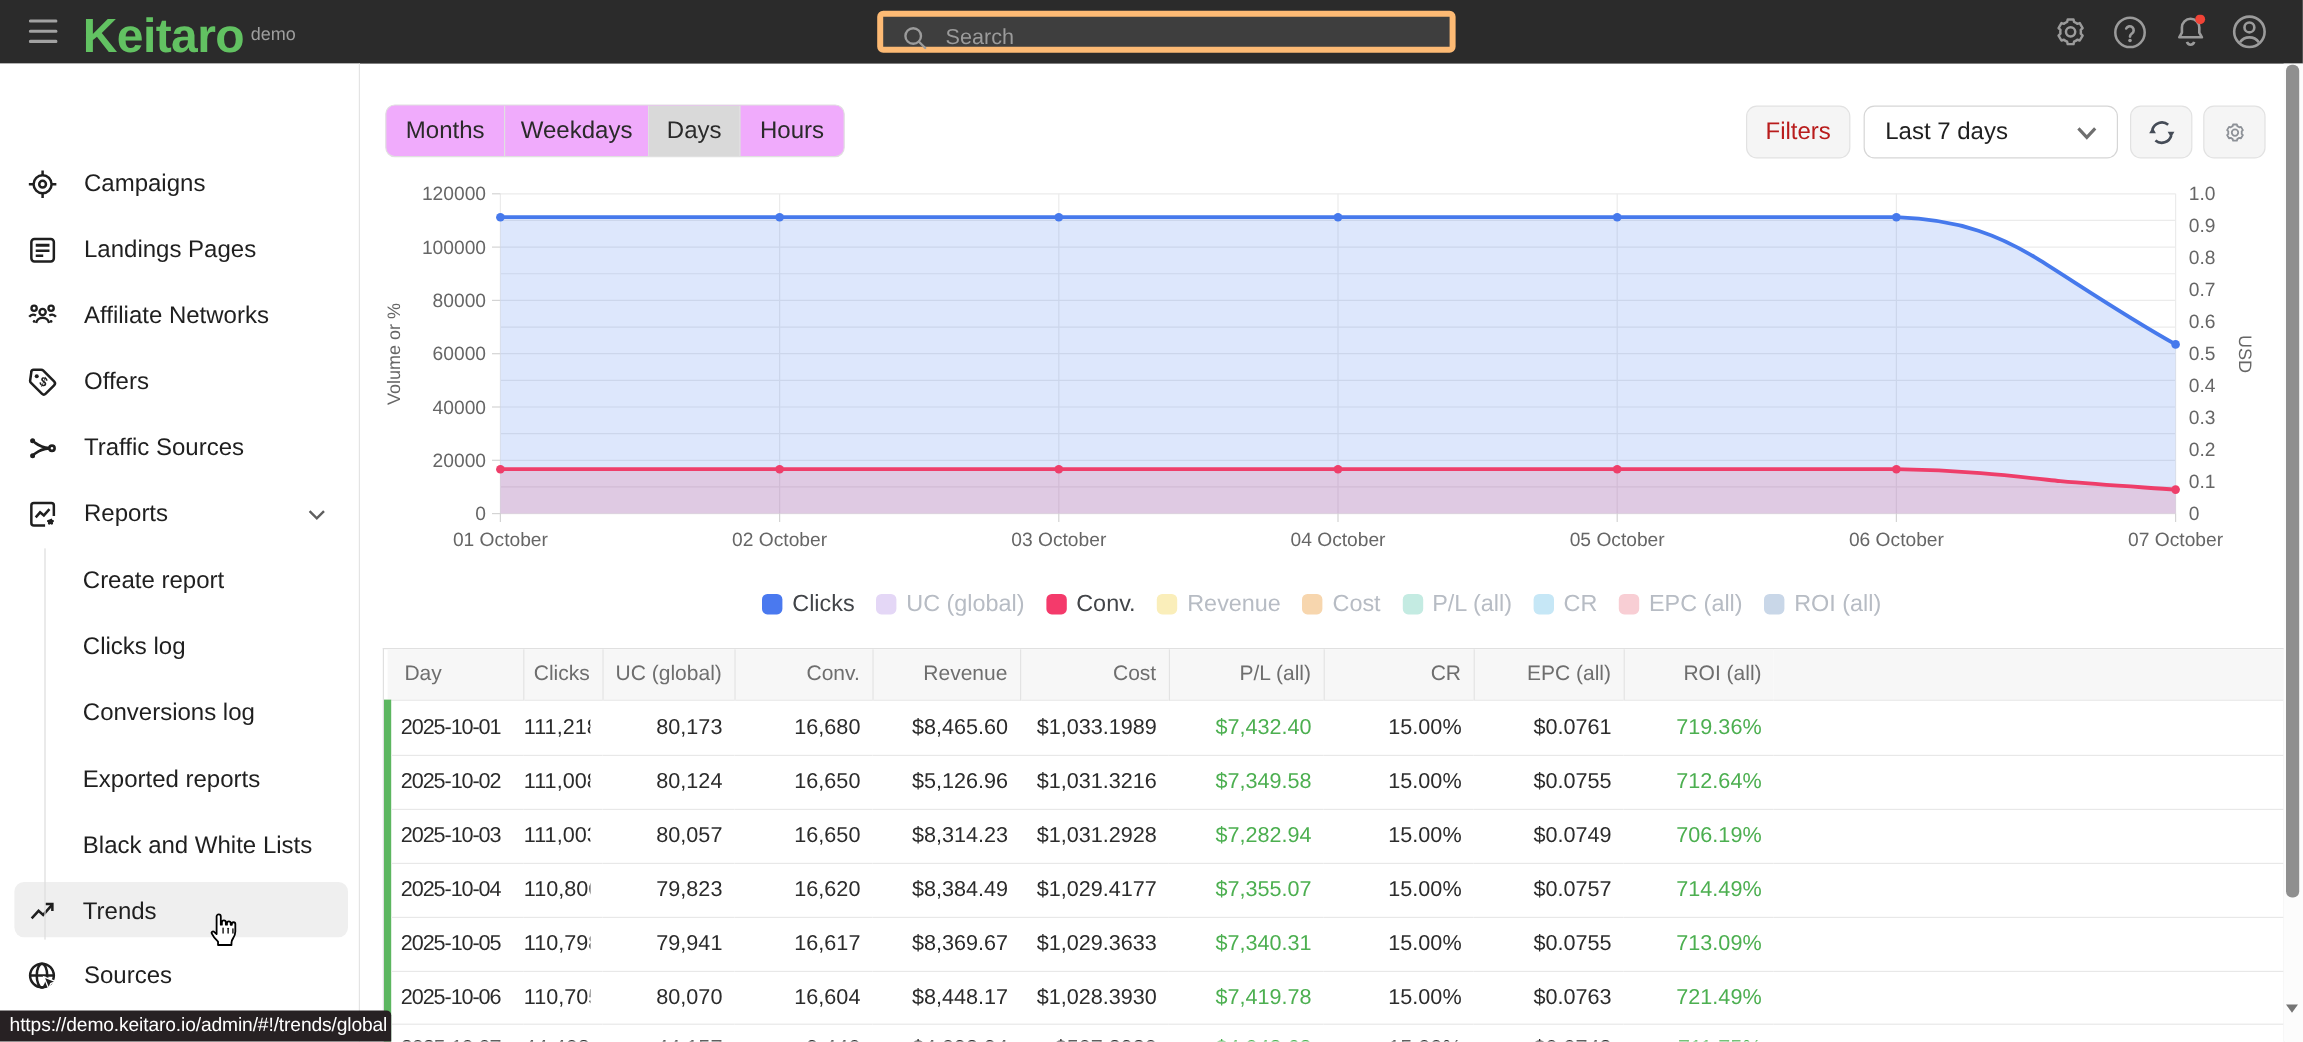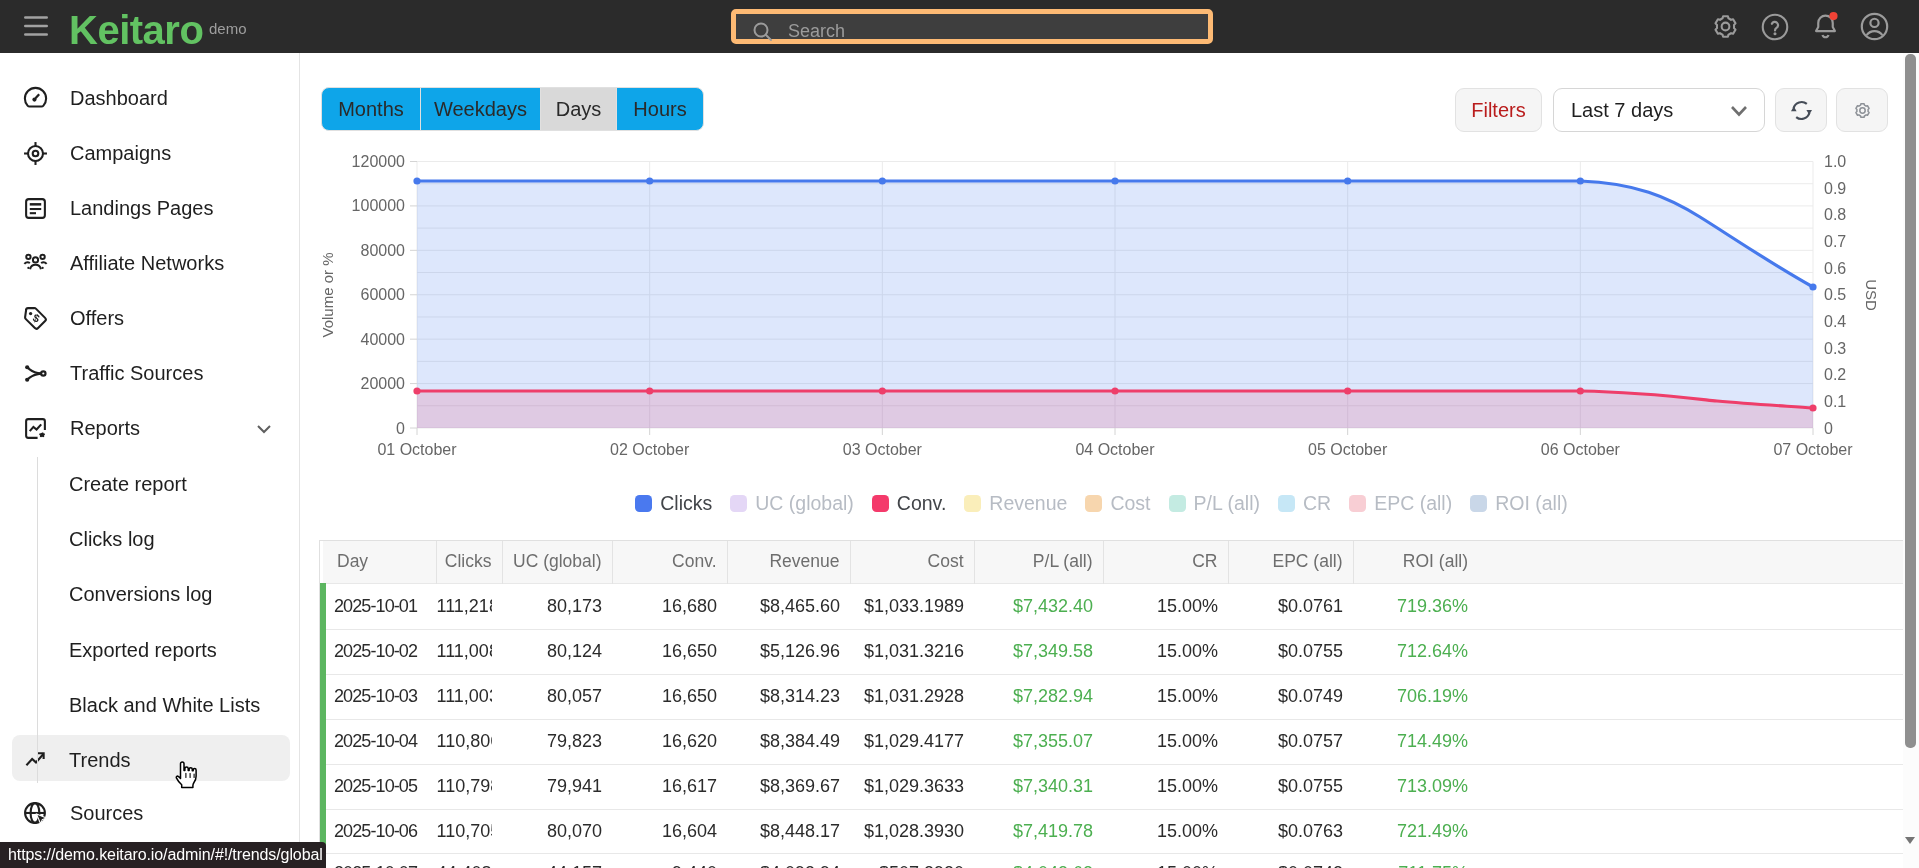--- a/index.html
+++ b/index.html
@@ -15,21 +15,21 @@
 
 #sidebar { position:absolute; left:0; top:53px; width:300px; height:815px; background:#fff; border-right:1px solid #e4e4e4; }
 .mitem { position:absolute; left:0; width:300px; height:55px; }
 .mitem .ic { position:absolute; left:23px; top:15px; width:25px; height:25px; }
 .mitem .lbl { position:absolute; left:70px; top:16px; font-size:20px; color:#1f1f1f; }
 .smitem { position:absolute; left:69px; font-size:20px; color:#1f1f1f; }
 #subline { position:absolute; left:37px; top:404px; width:1px; height:326px; background:#dcdcdc; z-index:5; }
 #trendshl { position:absolute; left:12px; top:682px; width:278px; height:46px; background:#efefef; border-radius:8px; }
 #tooltipbar { position:absolute; left:0; top:842px; width:326px; height:26px; background:#272123; border-top-right-radius:4px; color:#fff; font-size:16px; line-height:25px; padding-left:8px; z-index:50; letter-spacing:-0.1px; }
 
-#btngroup { position:absolute; left:321px; top:87px; height:44px; display:flex; border:1px solid #e0e0e0; border-radius:8px; background:#0ea5e9; overflow:hidden; }
+#btngroup { position:absolute; left:321px; top:87px; height:44px; display:flex; border:1px solid #e0e0e0; border-radius:8px; background:#f0abfc; overflow:hidden; }
 #btngroup .seg { height:42px; font-size:20px; color:#2a2a2a; display:flex; align-items:center; justify-content:center; border-right:1px solid #e0e0e0; }
 #btngroup .seg:last-child { border-right:none; }
 #btngroup .sel { background:#d9d9d9; }
 .ctlbtn { position:absolute; top:88px; height:44px; background:#f5f5f5; border:1px solid #e2e2e2; border-radius:9px; display:flex; align-items:center; justify-content:center; font-size:20px; color:#b91c1c; }
 #selbox { position:absolute; left:1553px; top:88px; width:212px; height:44px; background:#fff; border:1px solid #d6d6d6; border-radius:9px; font-size:20px; color:#1f1f1f; }
 #selbox .seltext { position:absolute; left:17px; top:10px; }
 
 #legend { position:absolute; left:300px; top:492px; width:1603px; height:22px; display:flex; justify-content:center; align-items:center; gap:18px; }
 .litem { display:flex; align-items:center; gap:8px; font-size:19.5px; }
 .lbox { width:17px; height:17px; border-radius:4.5px; }
@@ -85,30 +85,20 @@
     <path fill="none" stroke="#9b9b9b" stroke-width="1.8" d="M9.5 19 a2.6 2.6 0 0 0 5 0"></path>
     <circle cx="18.6" cy="3.4" r="3.4" fill="#f14336"></circle>
   </svg>
   <svg class="abs" style="left:1860px;top:12px" width="29" height="29" viewBox="0 0 24 24">
     <circle cx="12" cy="12" r="10.5" fill="none" stroke="#9b9b9b" stroke-width="1.8"></circle>
     <circle cx="12" cy="9" r="3.4" fill="none" stroke="#9b9b9b" stroke-width="1.8"></circle>
     <path fill="none" stroke="#9b9b9b" stroke-width="1.8" d="M5.5 19.2 a8 8 0 0 1 13 0"></path>
   </svg>
 </div>
 <div id="sidebar">
-  <div class="mitem" style="top:18px">
-    <svg class="ic" viewBox="0 0 24 24">
-        <g fill="none" stroke="#1f1f1f" stroke-width="2">
-      <path d="M12 1.8 a 10.2 10.2 0 0 1 10.2 10.2 c0 2.6-1 5-2.6 6.8 a2.5 2.5 0 0 1-1.9.9 H6.3 a2.5 2.5 0 0 1-1.9-.9 A10.16 10.16 0 0 1 1.8 12 10.2 10.2 0 0 1 12 1.8 Z"></path>
-      <circle cx="11" cy="13" r="2" fill="#1f1f1f" stroke="none"></circle>
-      <line x1="12" y1="11.8" x2="15.5" y2="8" stroke-width="2.2"></line>
-    </g>
-      </svg>
-    <div class="lbl">Dashboard</div>
-  </div>
   <div class="mitem" style="top:73px">
     <svg class="ic" viewBox="0 0 24 24">
         <g fill="none" stroke="#1f1f1f" stroke-width="2">
       <circle cx="12" cy="12" r="7.2"></circle>
       <circle cx="12" cy="12" r="2.7"></circle>
       <line x1="12" y1="1" x2="12" y2="4.8"></line>
           <line x1="12" y1="19.2" x2="12" y2="23"></line>
       <line x1="1" y1="12" x2="4.8" y2="12"></line>
           <line x1="19.2" y1="12" x2="23" y2="12"></line>
     </g>

